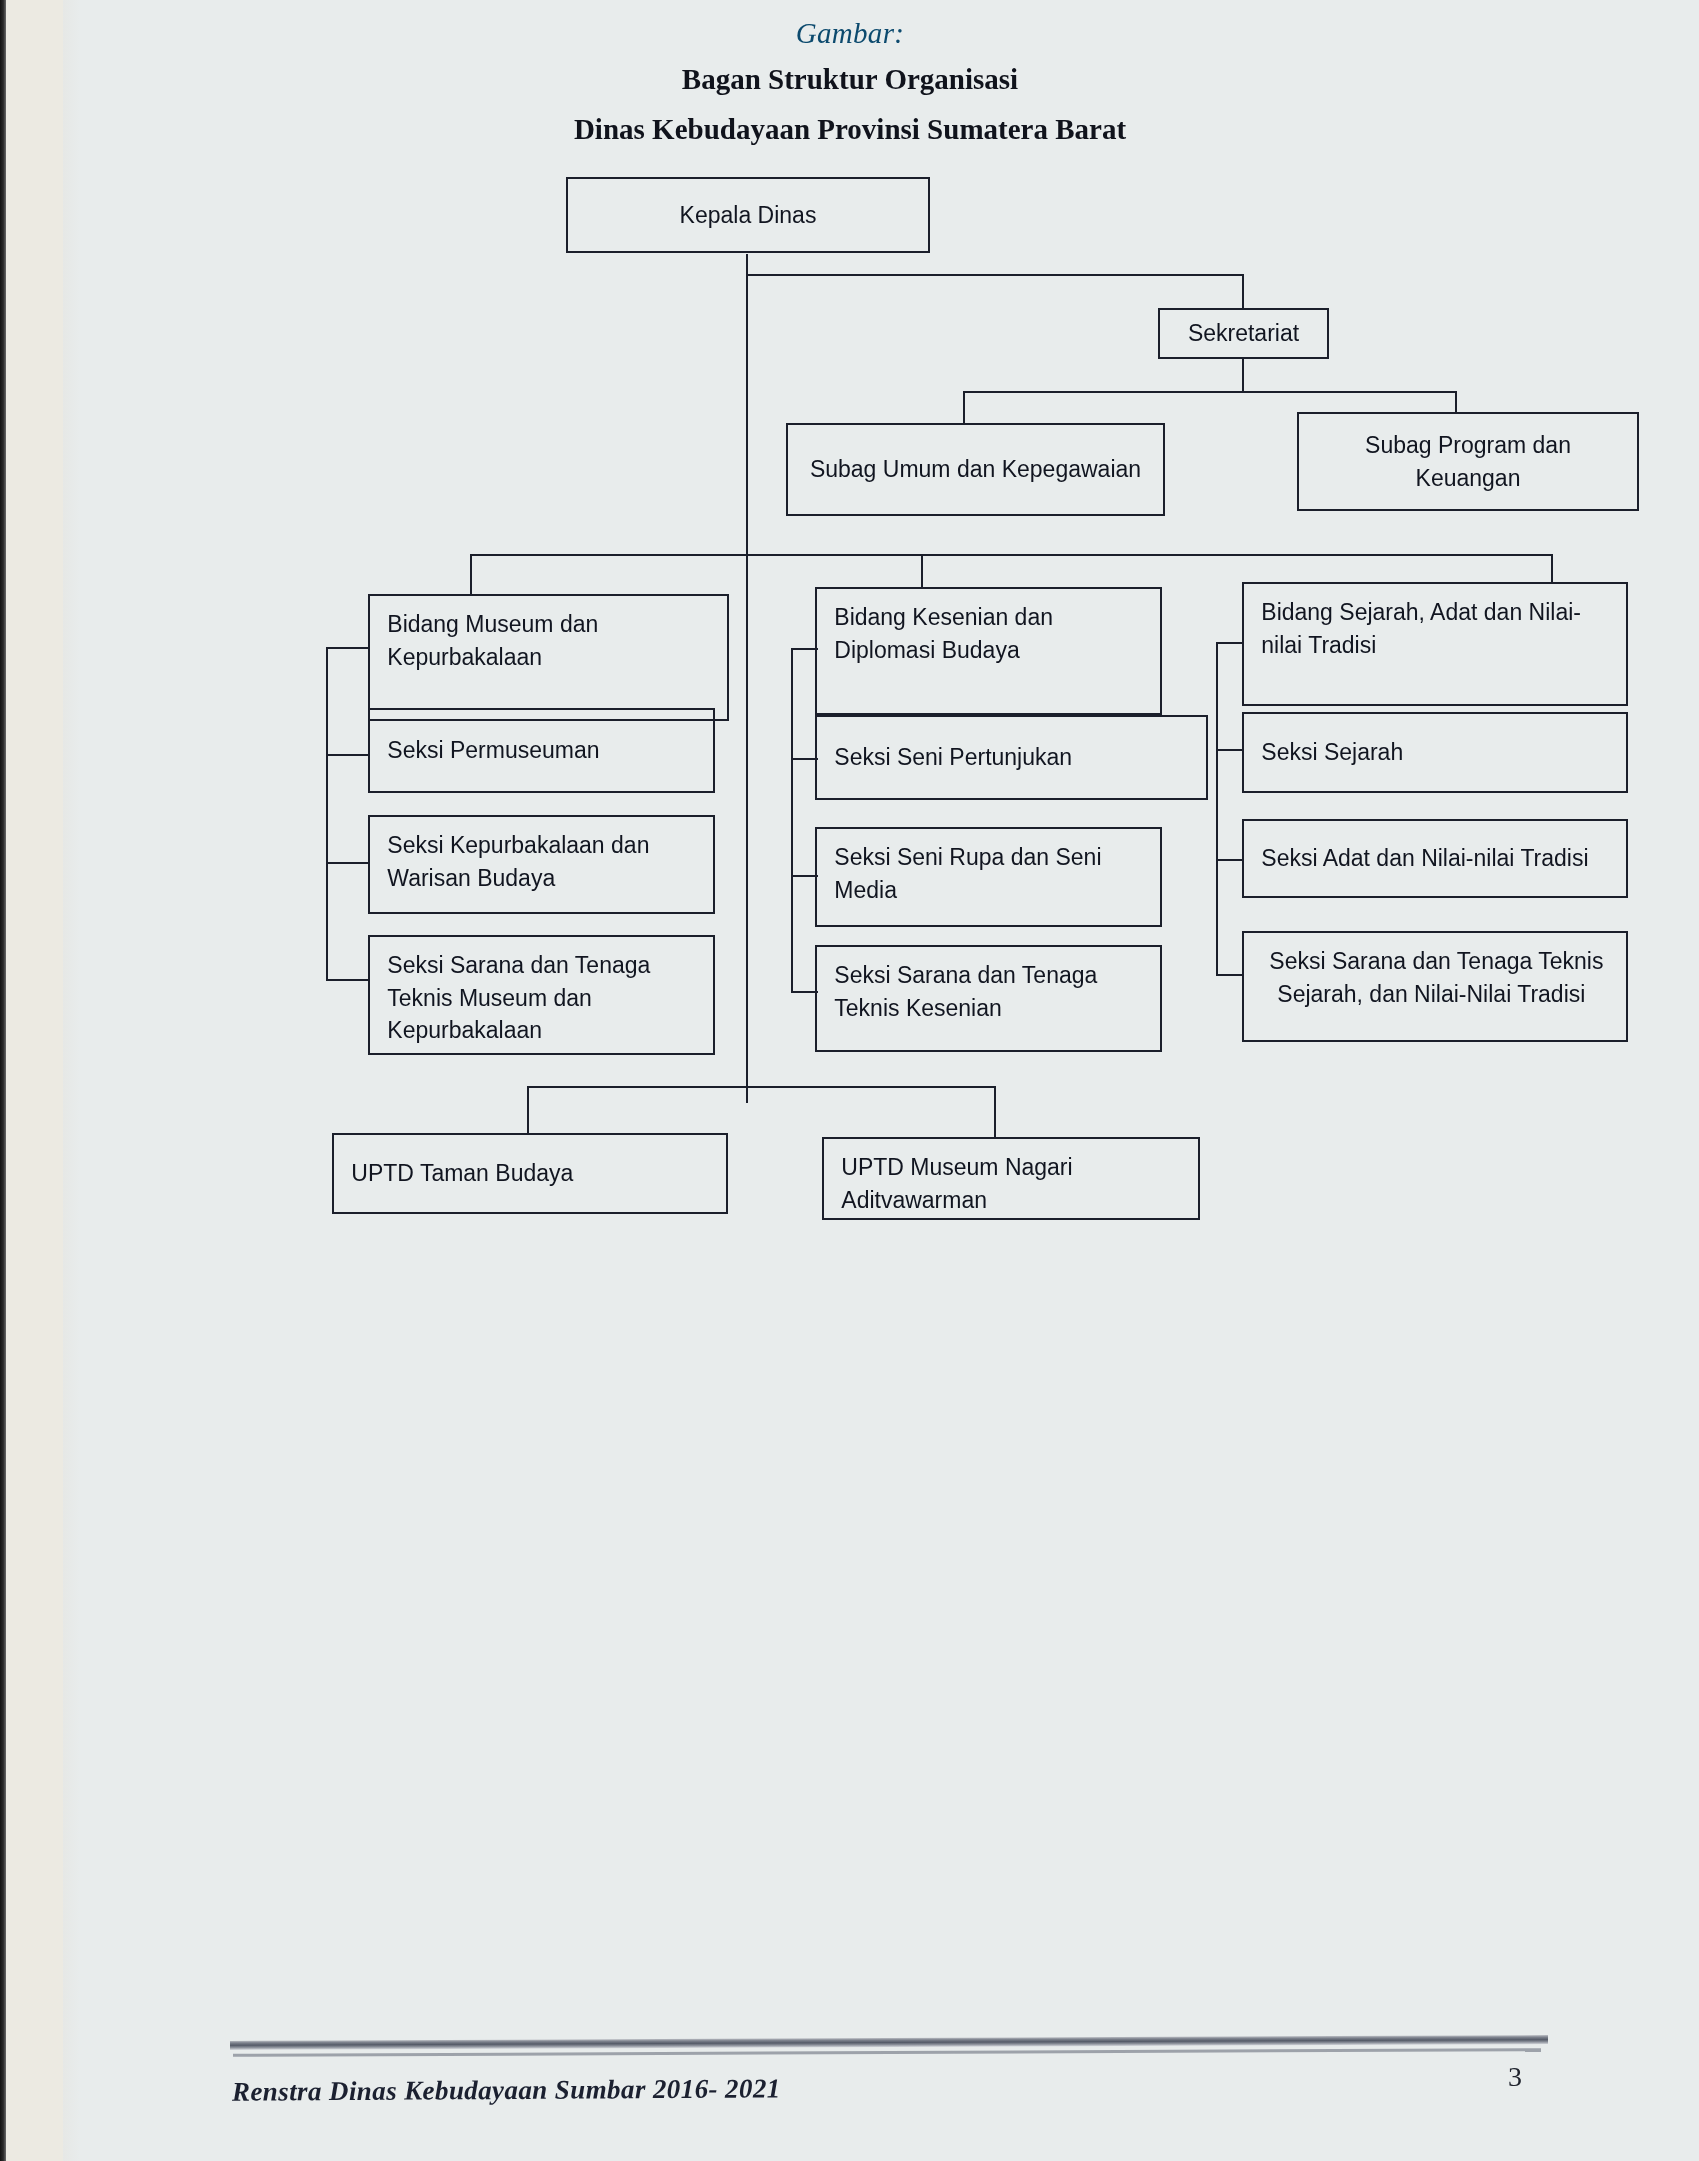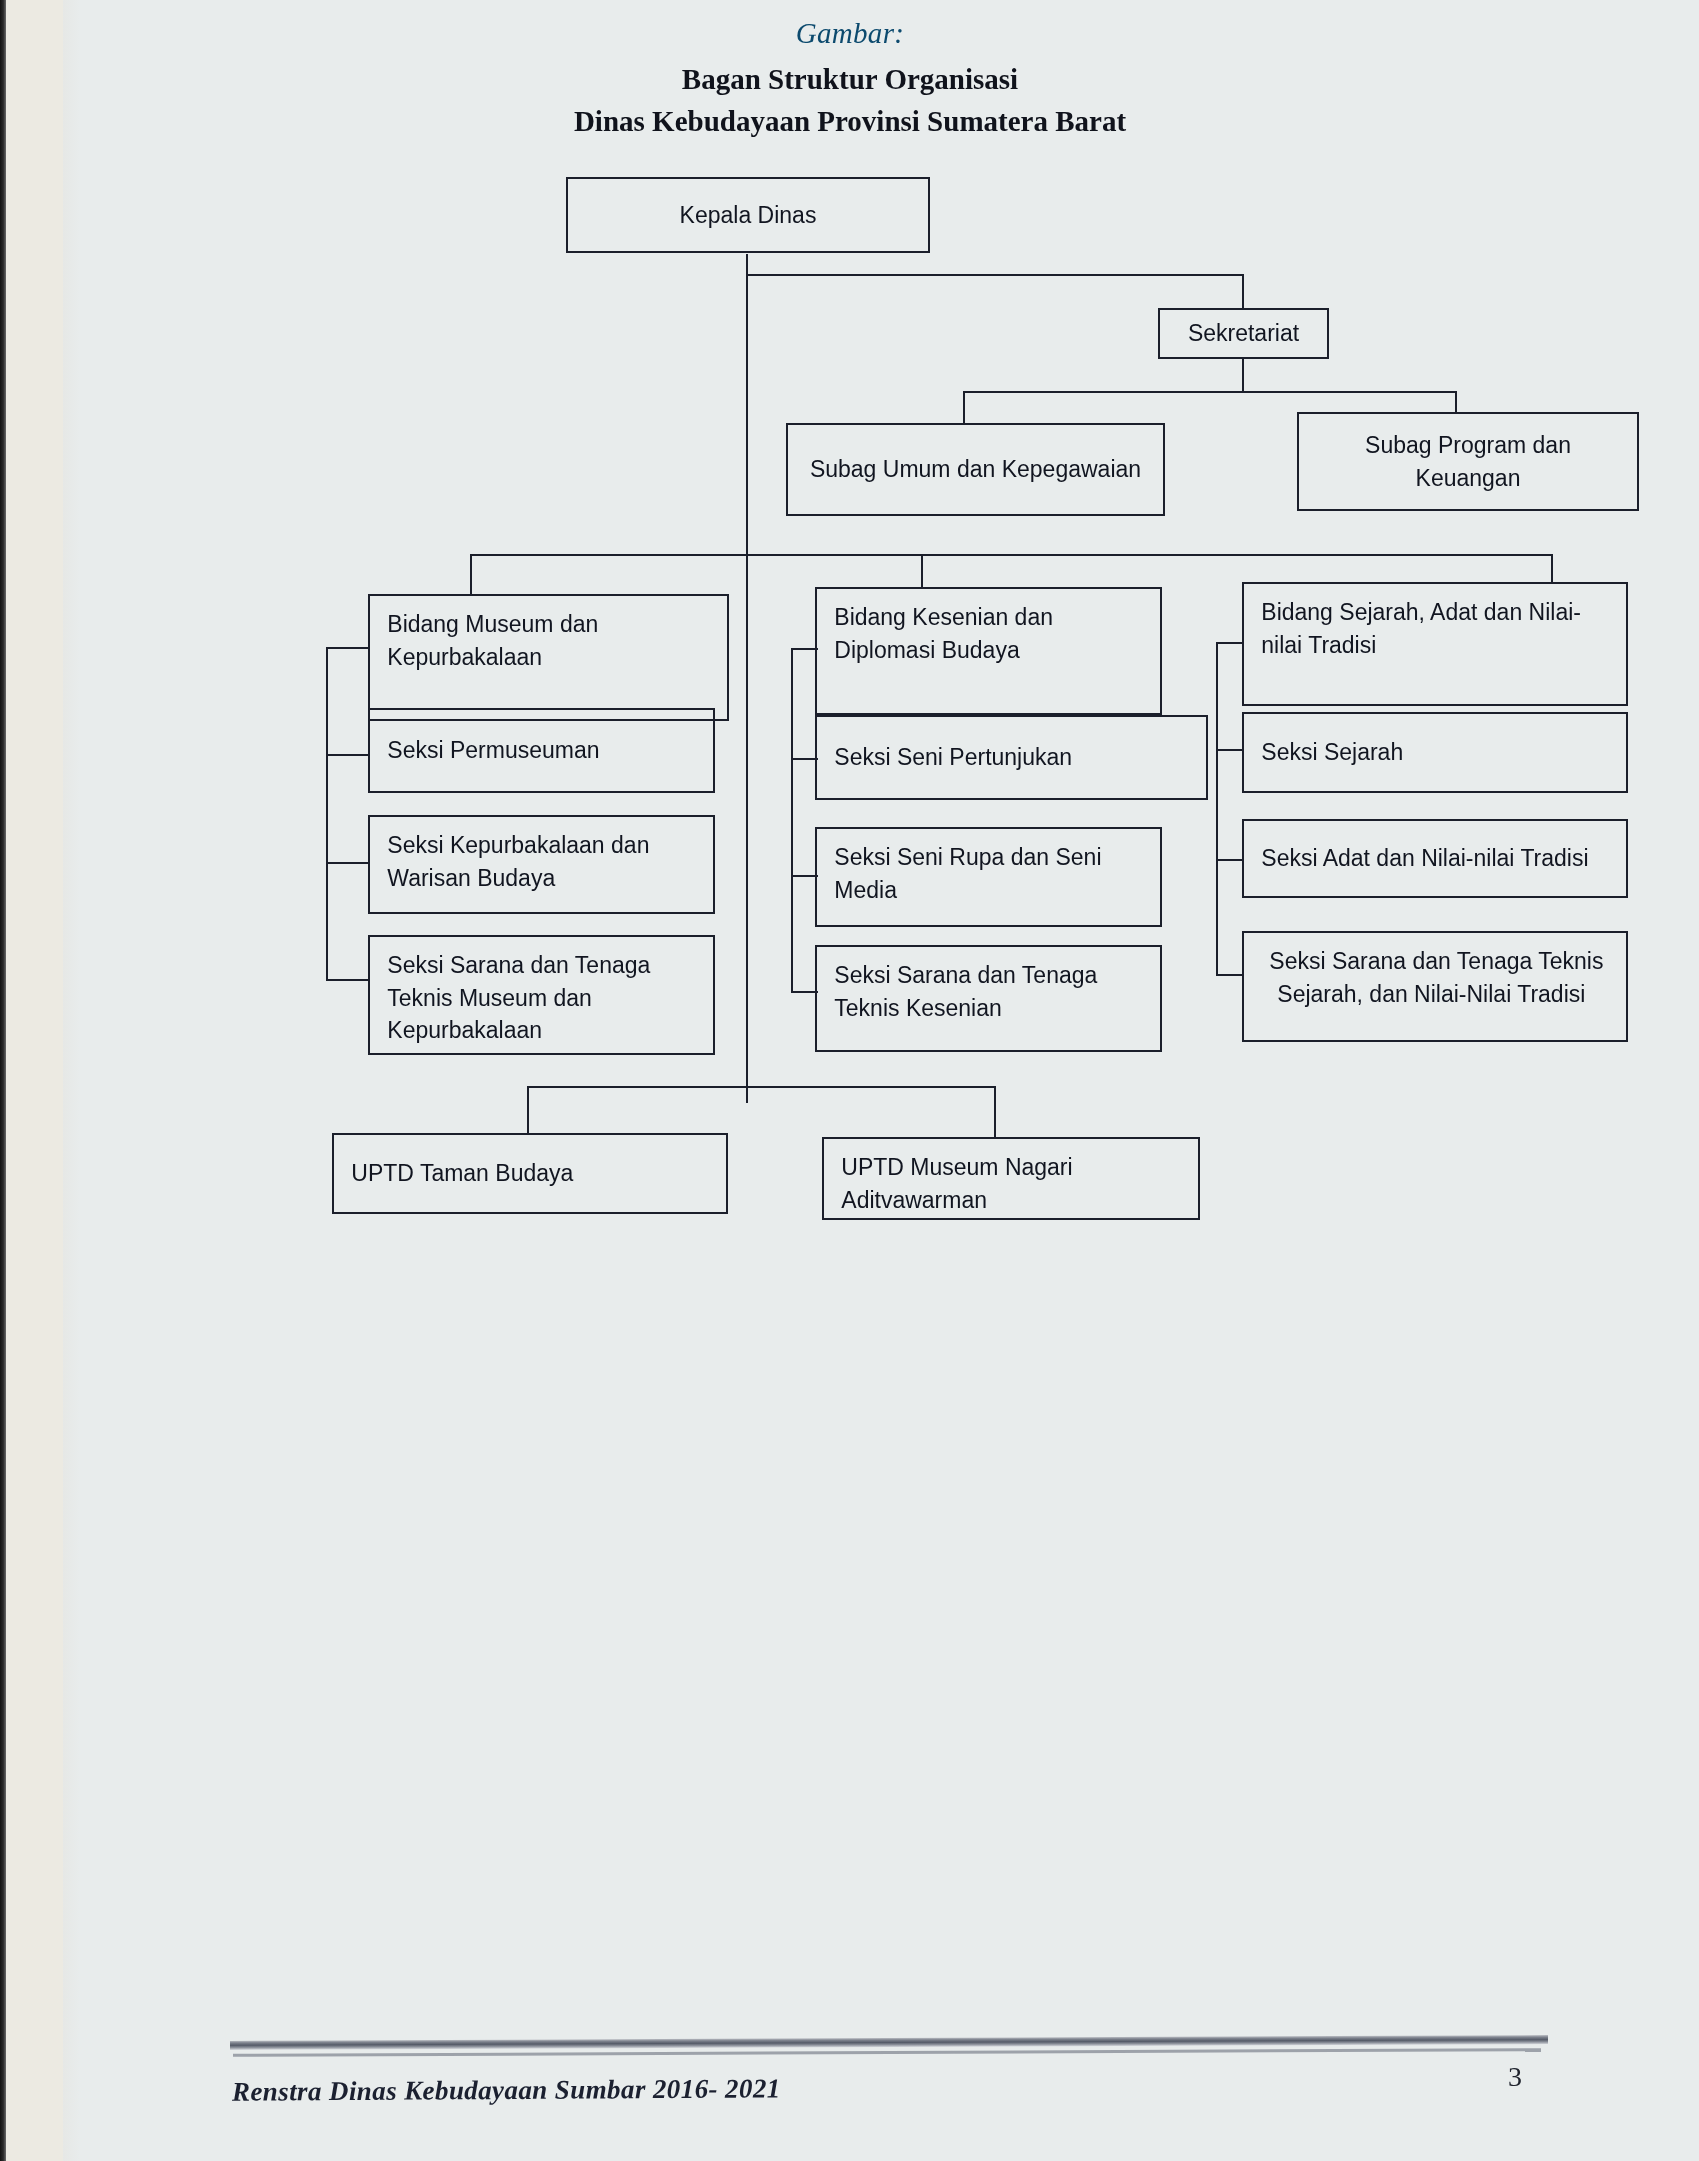--- a/index.html
+++ b/index.html
@@ -148,21 +148,21 @@
 
 <div id="page">
 
   <div class="scan-edge-dark"></div>
   <div class="scan-edge-warm"></div>
   <div class="scan-edge-soft"></div>
 
   <div class="title-block">
     <div class="title-gambar">Gambar:</div>
     <div class="title-main">Bagan Struktur Organisasi</div>
-    <div class="title-main" style="margin-top:0">Dinas Kebudayaan Provinsi Sumatera Barat</div>
+    <div class="title-main" style="margin-top:8px">Dinas Kebudayaan Provinsi Sumatera Barat</div>
   </div>
 
   <div id="chart">
 
     <div class="node center" style="left:566px; top:177px; width:364px; height:76px;">
       <span class="txt">Kepala Dinas</span>
     </div>
 
     <div class="ln-v" style="left:746px; top:254px; height:849px;"></div>
 

